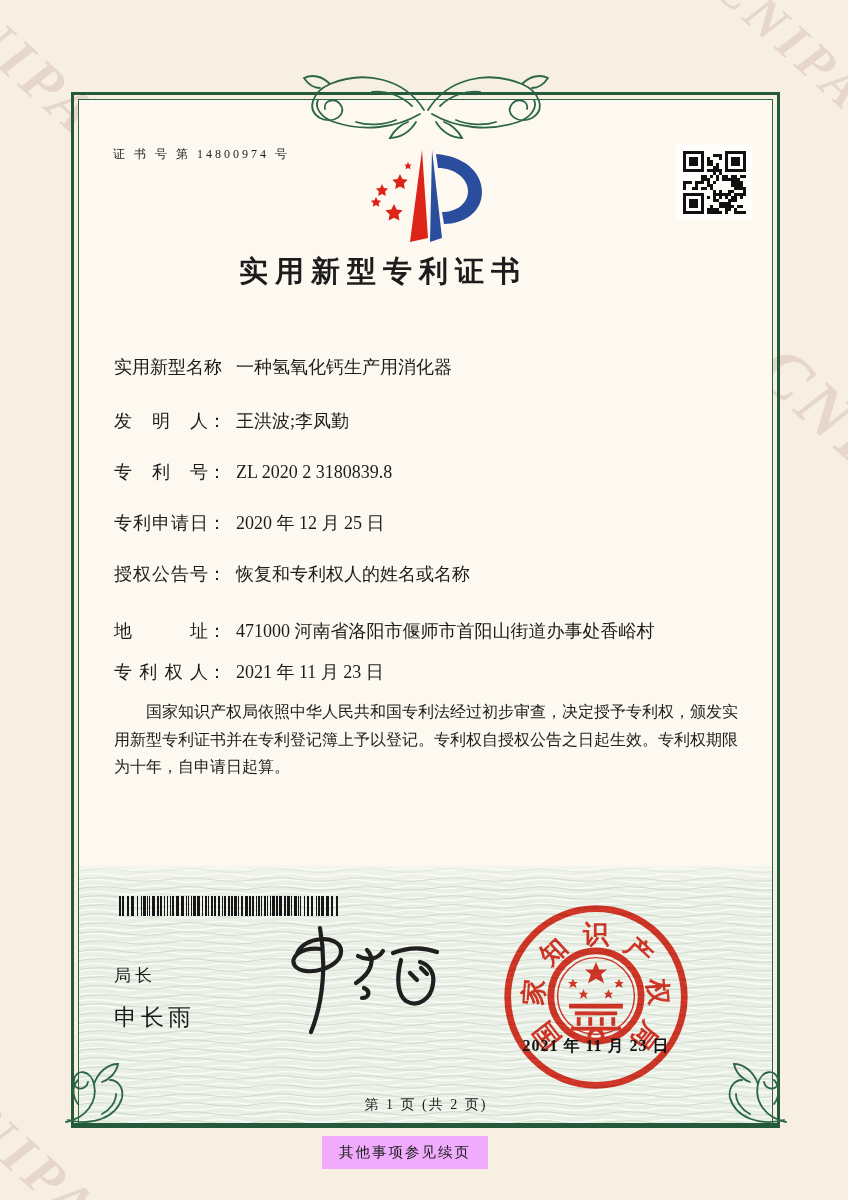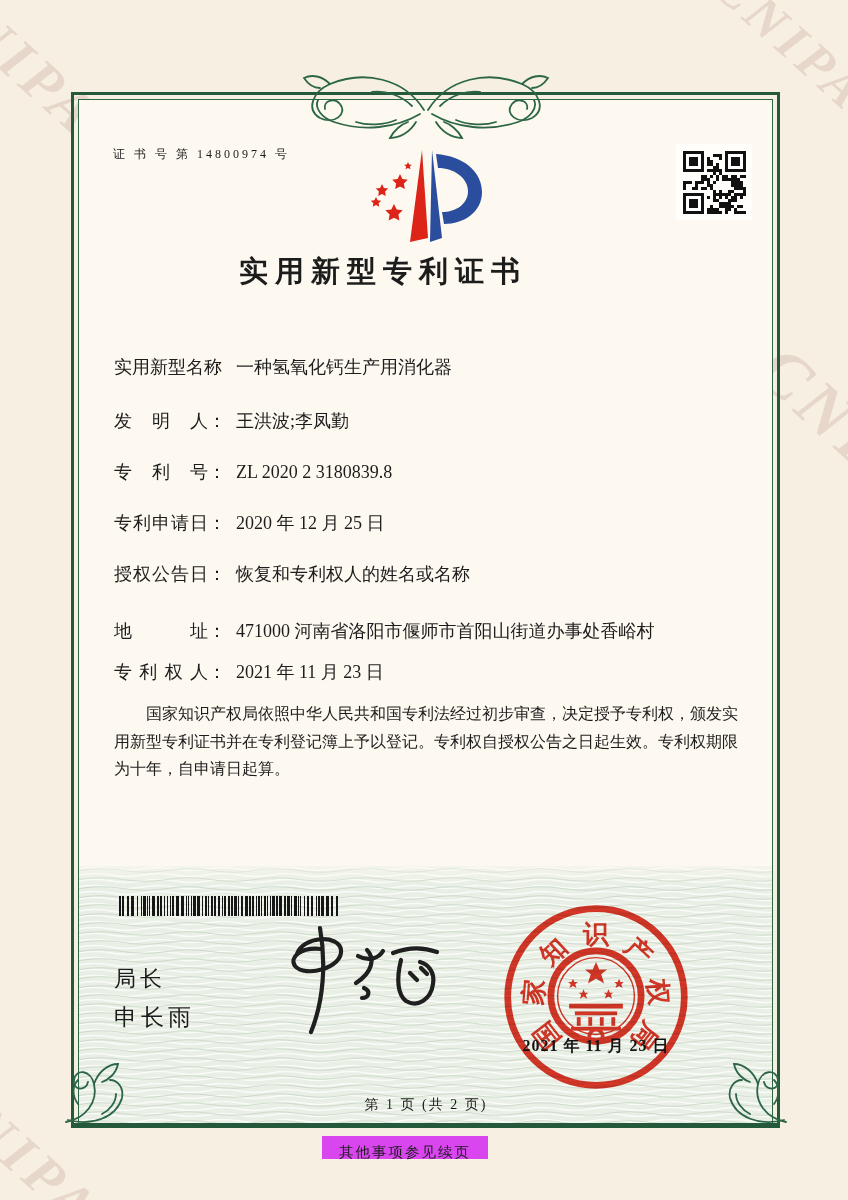--- a/index.html
+++ b/index.html
@@ -28,32 +28,32 @@
       letter-spacing:7px;z-index:8;margin-top:8px;}
   
   .frow{left:114px;width:640px;font-size:18px;z-index:8;white-space:nowrap;}
   .flabel{display:inline-block;width:94px;text-align:justify;text-align-last:justify;vertical-align:bottom;}
   .fcolon{display:inline-block;margin-right:10px;}
   .grant-no{position:absolute;left:340px;top:0;white-space:nowrap;}
   .grant-no .flabel{width:86px;}
   
   .paras{left:114px;top:700px;width:624px;font-size:16px;line-height:27.5px;
       text-align:justify;z-index:8;}
-  .paras p{margin:0;text-indent:2em;}
+  .paras p{margin:0;text-indent:2em;font-family:Liberation Mono, monospace;}
   
   .barcode{left:119px;top:896px;z-index:8;}
-  .signer-title{left:114px;top:964px;font-size:22px;letter-spacing:4px;z-index:8;}
+  .signer-title{left:114px;top:964px;font-size:17px;letter-spacing:4px;z-index:8;}
   .signer-name{left:114px;top:1002px;font-size:23px;letter-spacing:4px;z-index:8;}
   .signature{left:263px;top:922px;z-index:9;}
   .seal{left:500px;top:901px;z-index:8;opacity:0.94;mix-blend-mode:multiply;}
   .seal-date{left:504px;top:1036px;width:184px;text-align:center;font-size:16px;
       font-weight:bold;letter-spacing:1px;color:#141414;z-index:9;}
   .page-info{left:0;top:1096px;width:852px;text-align:center;font-size:14px;
       letter-spacing:2px;z-index:9;}
-  .footer-note{left:322px;top:1136px;width:166px;height:23px;background:#d946ef;
+  .footer-note{left:322px;top:1136px;width:166px;height:33px;background:#f0abfc;
       text-align:center;line-height:33px;font-size:14.5px;letter-spacing:2px;z-index:8;}
   .ornament-top{left:298px;top:62px;z-index:7;pointer-events:none;}
   .corner-fl{z-index:7;pointer-events:none;}
 </style>
 </head>
 <body>
 
 <div class="wm" style="left:-38px;top:-36px;font-size:58px;">CNIPA</div>
 <div class="wm" style="left:196px;top:120px;font-size:34px;color:rgba(198,166,152,0.22);">CNIPA</div>
 <div class="wm" style="left:742px;top:-44px;font-size:52px;">CNIPA</div>
@@ -280,21 +280,21 @@
 <div class="abs frow" style="top:409px">
   <span class="flabel">发明人</span><span class="fcolon">：</span><span>王洪波;李凤勤</span>
 </div>
 <div class="abs frow" style="top:460px">
   <span class="flabel">专利号</span><span class="fcolon">：</span><span>ZL 2020 2 3180839.8</span>
 </div>
 <div class="abs frow" style="top:511px">
   <span class="flabel">专利申请日</span><span class="fcolon">：</span><span>2020 年 12 月 25 日</span>
 </div>
 <div class="abs frow" style="top:562px">
-  <span class="flabel">授权公告日</span><span class="fcolon">：</span><span>恢复和专利权人的姓名或名称</span>
+  <span class="flabel">授权公告号</span><span class="fcolon">：</span><span>恢复和专利权人的姓名或名称</span>
 </div>
 <div class="abs frow" style="top:619px">
   <span class="flabel">地址</span><span class="fcolon">：</span><span>471000 河南省洛阳市偃师市首阳山街道办事处香峪村</span>
 </div>
 <div class="abs frow" style="top:660px">
   <span class="flabel">专利权人</span><span class="fcolon">：</span><span>2021 年 11 月 23 日</span>
 </div>
 
 <div class="abs paras">
   <p>国家知识产权局依照中华人民共和国专利法经过初步审查，决定授予专利权，颁发实用新型专利证书并在专利登记簿上予以登记。专利权自授权公告之日起生效。专利权期限为十年，自申请日起算。</p>

